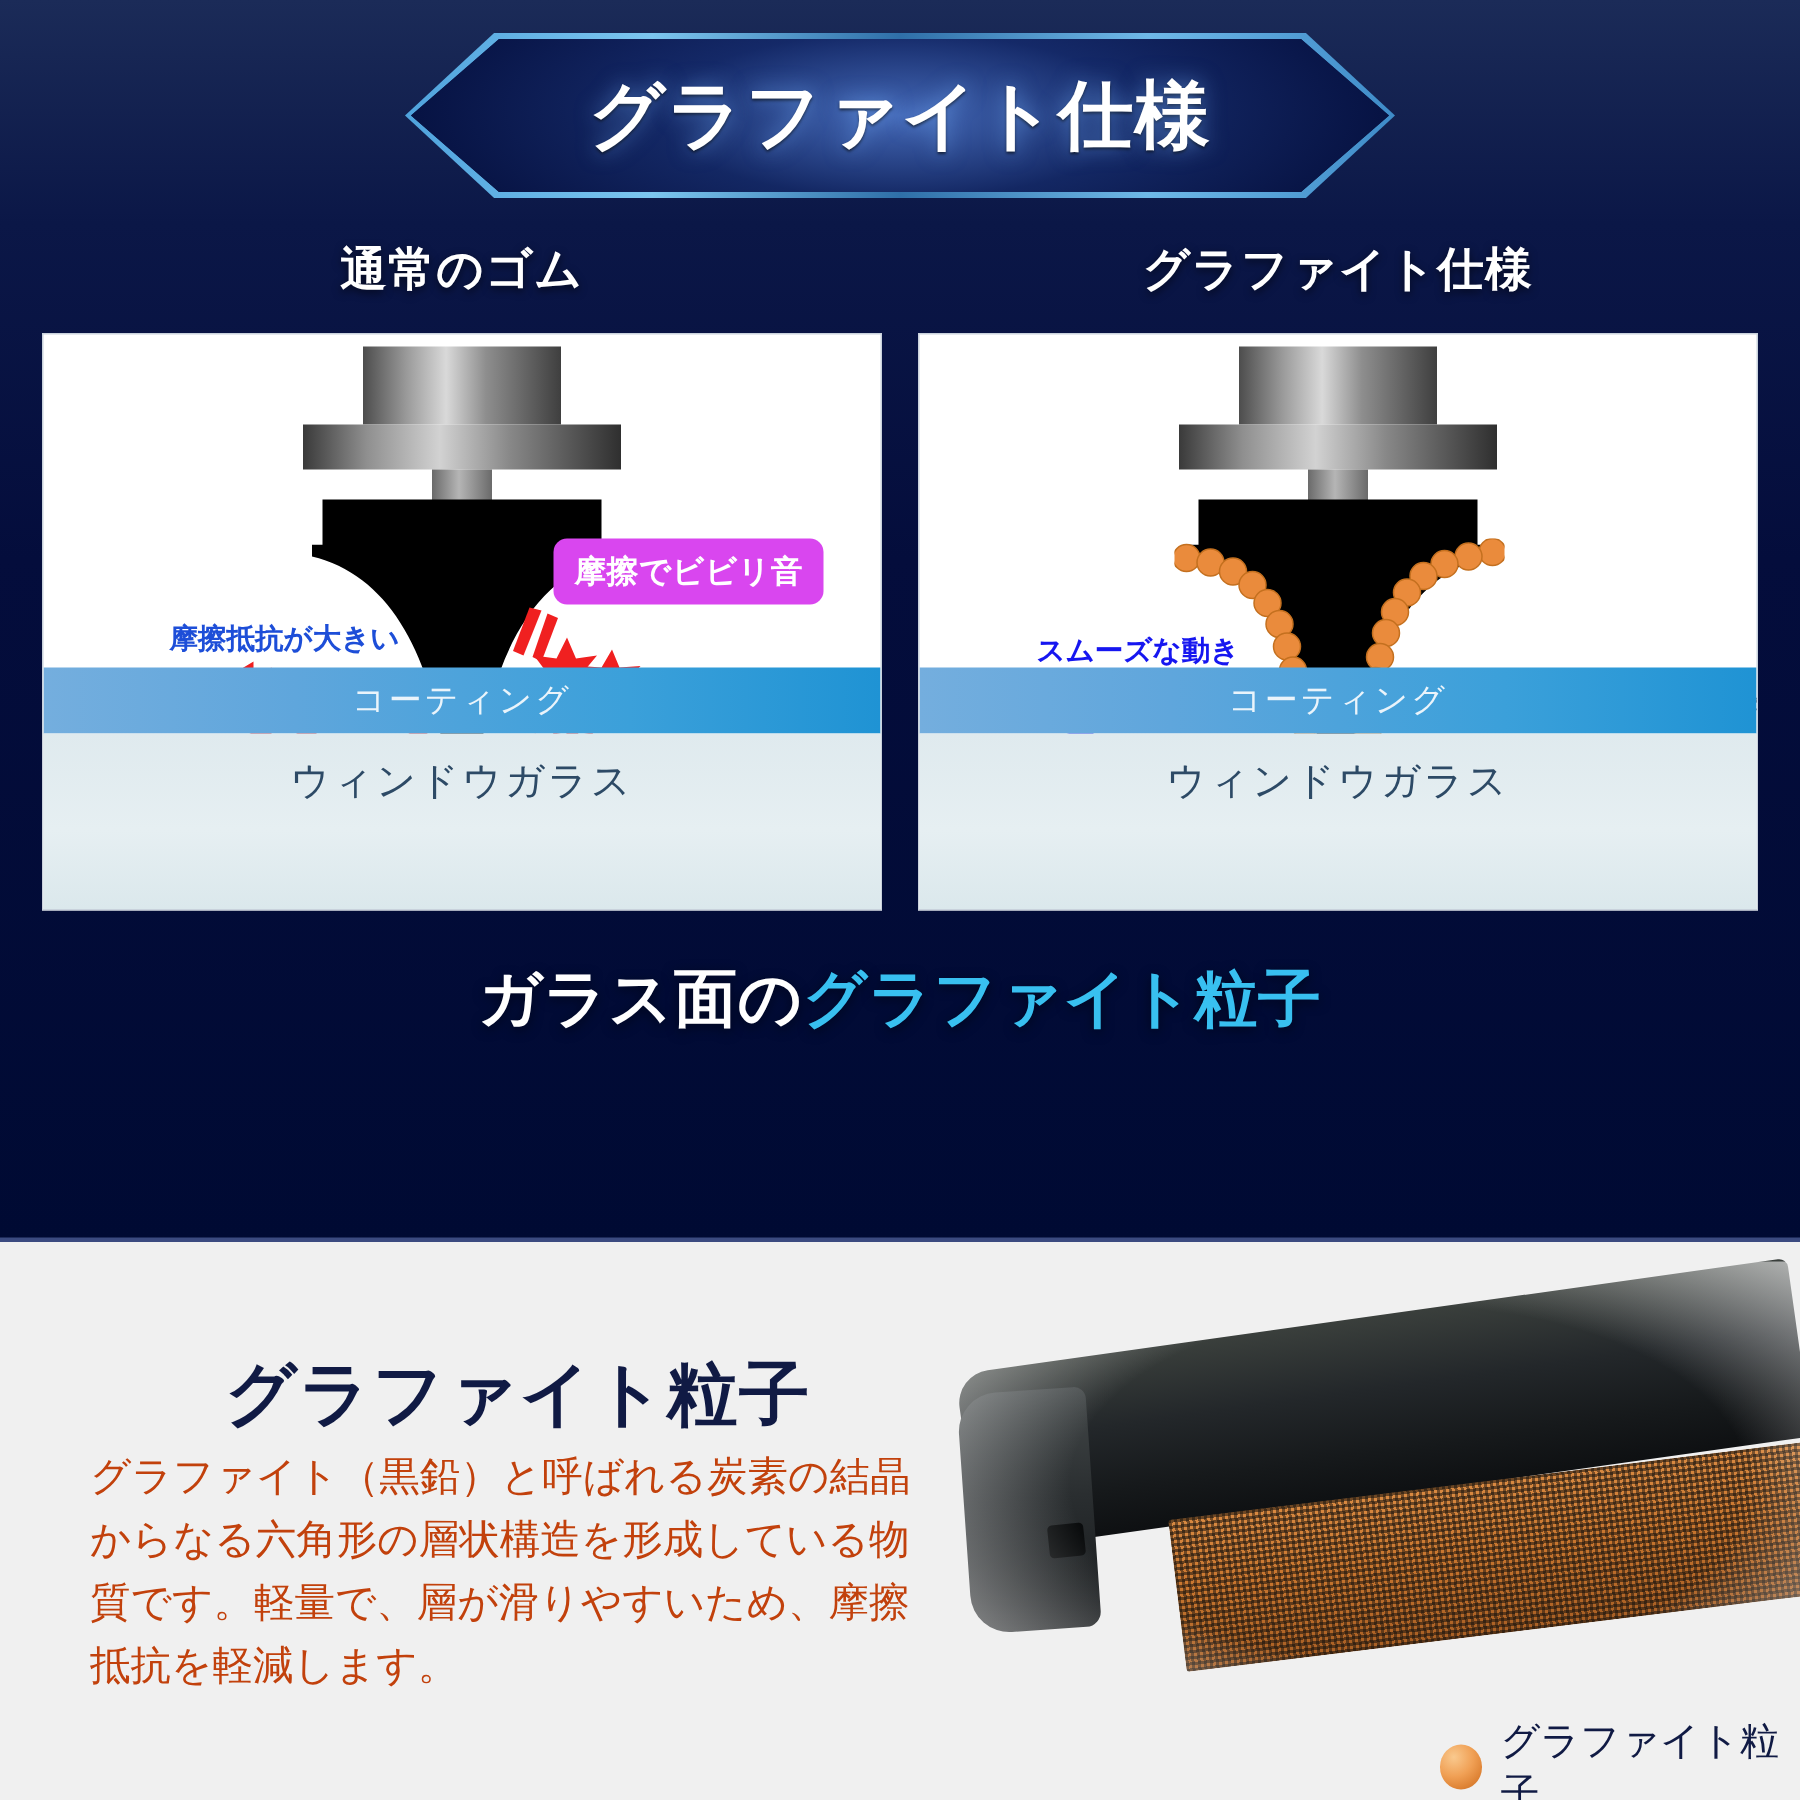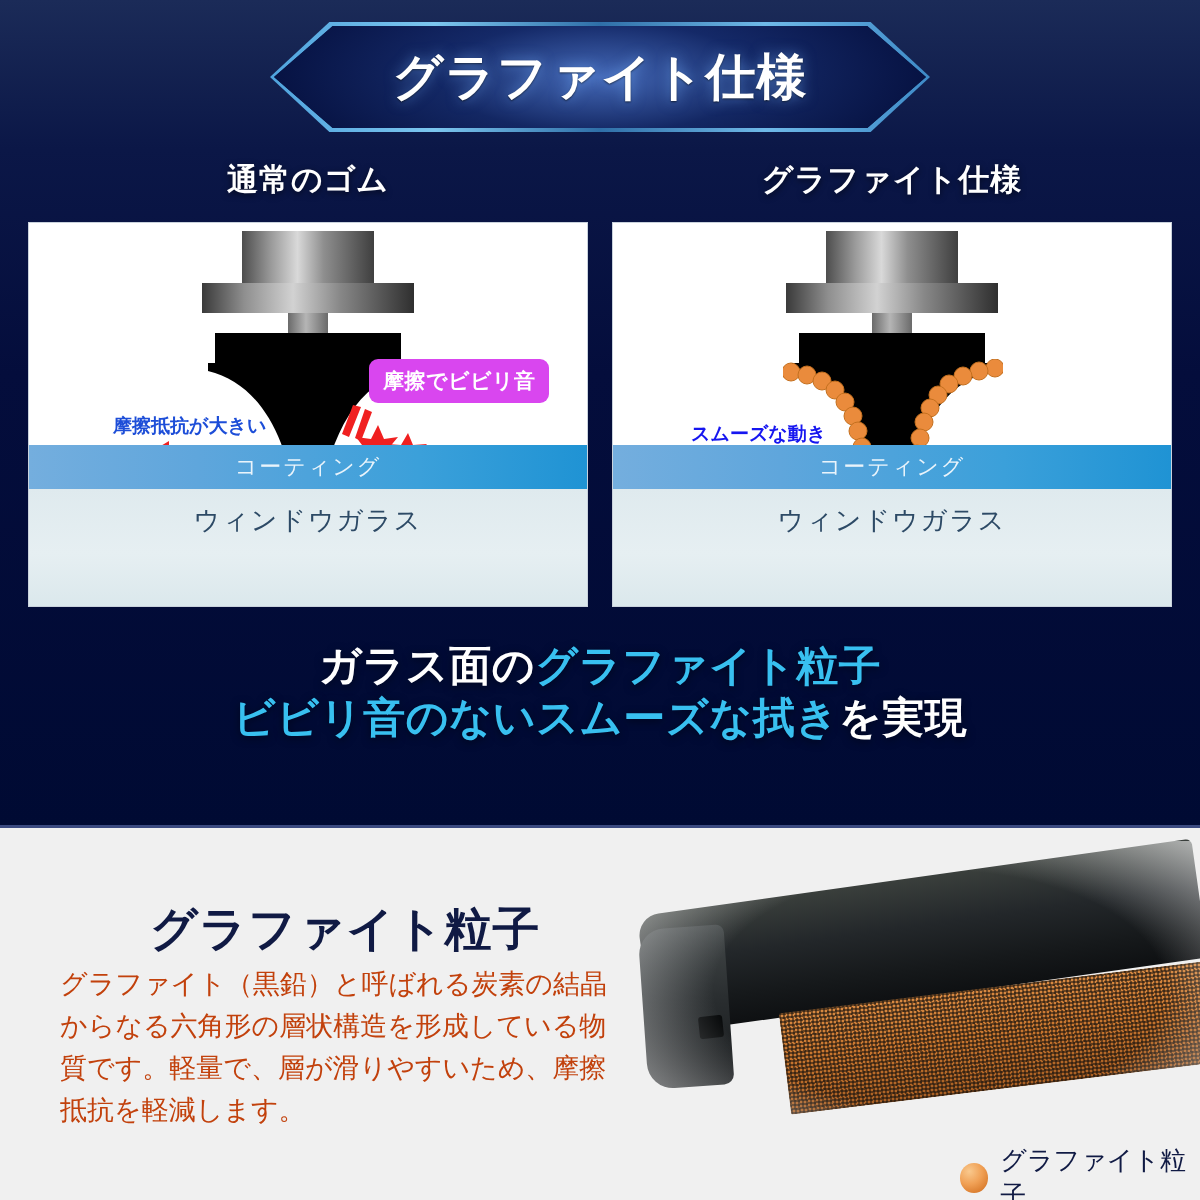--- a/index.html
+++ b/index.html
@@ -311,23 +311,20 @@
       </div>
       <div class="glass">
         <span>ウィンドウガラス</span>
       </div>
     </div>
 
     <div class="summary">
       <div class="line">
         <span>ガラス面の</span><span class="hl">グラファイト粒子</span>
       </div>
-      <div class="line">
-        <span class="hl">ビビリ音のないスムーズな拭き</span><span>を実現</span>
-      </div>
     </div>
   </div>
 
   <div class="bottom-section">
     <div class="bottom-title">グラファイト粒子</div>
     <div class="bottom-body">グラファイト（黒鉛）と呼ばれる炭素の結晶からなる六角形の層状構造を形成している物質です。軽量で、層が滑りやすいため、摩擦抵抗を軽減します。</div>
 
     <div class="photo">
       <div class="blade-photo"></div>
       <div class="blade-edge"></div>

